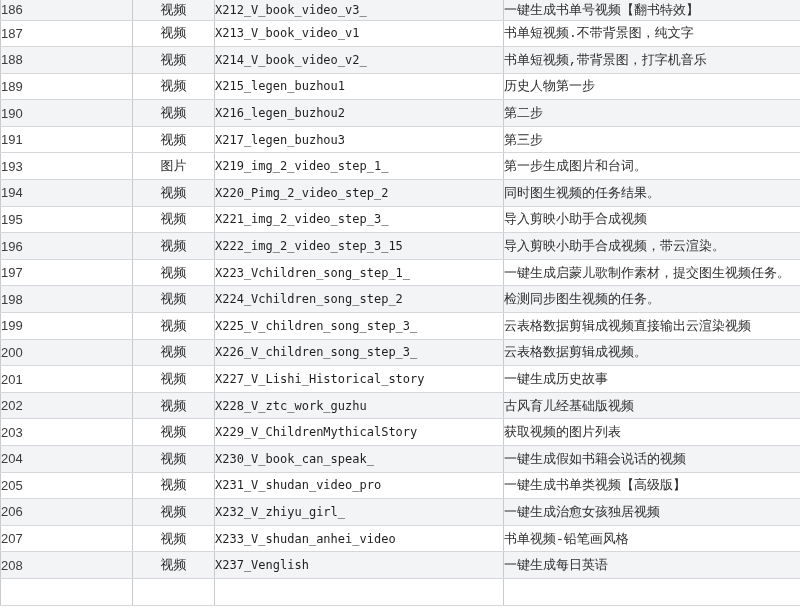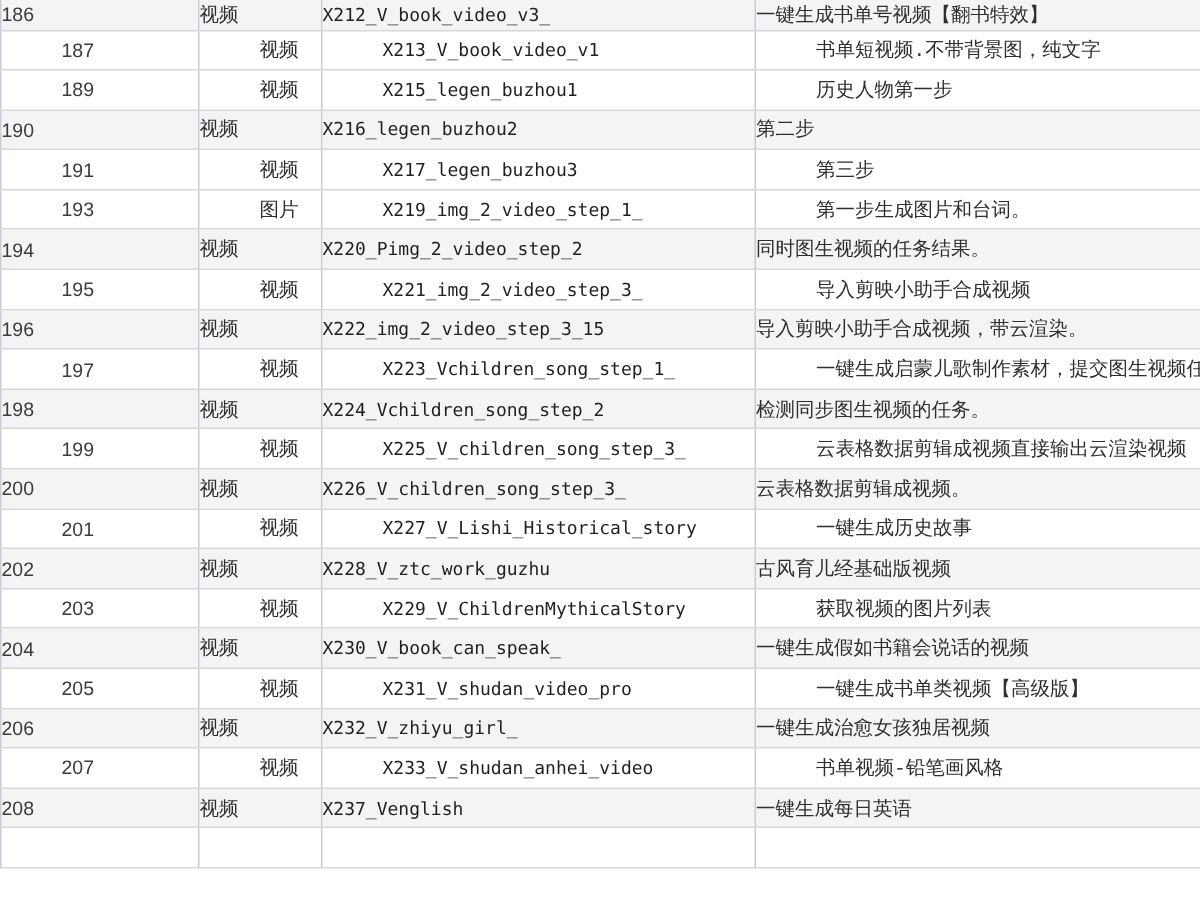--- a/index.html
+++ b/index.html
@@ -30,33 +30,34 @@
     box-sizing: border-box;
   }
   table.grid td:first-child {
     border-left: 1px solid #c7cbd1;
   }
   table.grid td:last-child {
     border-right: none;
   }
   tr.first-row td { height: 20px; }
   tr.shaded td { background: #f3f4f6; margin-left: 41px; }
-  tr.plain td  { background: #ffffff; padding-left: 40px; }
+  tr.plain td  { background: #ffffff; }
 
   td.cell-num {
     font-family: "Liberation Sans", "DejaVu Sans", sans-serif;
     font-size: 13px;
     color: #3c3c3c;
     padding-left: 7px;
   }
   td.cell-type {
     font-family: Liberation Mono, monospace;
     font-size: 13px;
     color: #2e2e2e;
     padding-left: 7px;
+    text-align: center;
   }
   td.cell-code {
     font-family: "DejaVu Sans Mono", "Liberation Mono", monospace;
     font-size: 12px;
     color: #1f1f1f;
     padding-left: 6px;
   }
   td.cell-desc {
     font-family: Liberation Mono, monospace;
     font-size: 13px;
@@ -81,20 +82,26 @@
     <td class="cell-type">视频</td>
     <td class="cell-code">X212_V_book_video_v3_</td>
     <td class="cell-desc">一键生成书单号视频【翻书特效】</td>
   </tr>
         <tr class="plain">
     <td class="cell-num">187</td>
     <td class="cell-type">视频</td>
     <td class="cell-code">X213_V_book_video_v1</td>
     <td class="cell-desc">书单短视频.不带背景图，纯文字</td>
   </tr>
+        <tr class="shaded">
+    <td class="cell-num">188</td>
+    <td class="cell-type">视频</td>
+    <td class="cell-code">X214_V_book_video_v2_</td>
+    <td class="cell-desc">书单短视频,带背景图，打字机音乐</td>
+  </tr>
         <tr class="plain">
     <td class="cell-num">189</td>
     <td class="cell-type">视频</td>
     <td class="cell-code">X215_legen_buzhou1</td>
     <td class="cell-desc">历史人物第一步</td>
   </tr>
         <tr class="shaded">
     <td class="cell-num">190</td>
     <td class="cell-type">视频</td>
     <td class="cell-code">X216_legen_buzhou2</td>

